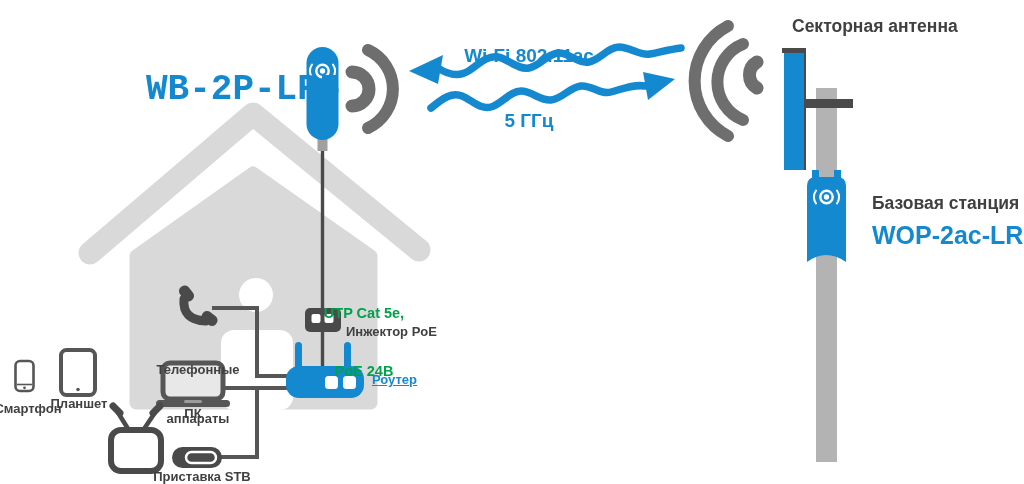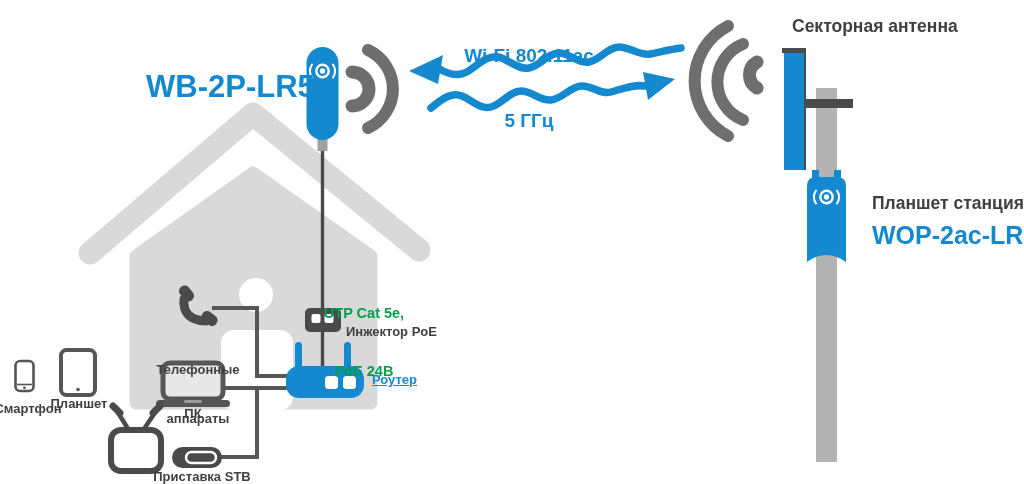--- a/index.html
+++ b/index.html
@@ -6,21 +6,21 @@
   #stage{
     position:relative;width:1024px;height:484px;background:#ffffff;overflow:hidden;
     font-family:"Liberation Sans", sans-serif;
   }
   #diagram-svg{position:absolute;left:0;top:0;}
   .lbl{position:absolute;font-weight:700;white-space:pre;line-height:1.15;}
   .lbl.center{transform:translateX(-50%);text-align:center;}
   .blue{color:#1589cf;}
   .dark{color:#404040;}
   .green{color:#00a14b;}
-  .model-lg{font-size:31px;letter-spacing:0px;}
+  .model-lg{font-size:36px;letter-spacing:0px;font-family:Liberation Mono, monospace;}
   .model-md{font-size:25px;}
   .title-md{font-size:17.5px;}
   .title-sm{font-size:19px;}
   .tag{font-size:13px;line-height:1.24;}
   .tag2{font-size:13px;}
   .cable-tag{font-size:14.5px;line-height:1.34;}
 </style>
 </head>
 <body>
 
@@ -146,21 +146,21 @@
 
   <div class="lbl center blue title-sm" style="left:529px;top:1px;">
     <div>Wi-Fi 802.11ac</div>
     <div>5 ГГц</div>
   </div>
 
   <div class="lbl blue model-lg" style="left:146px;top:69px;">WB-2P-LR5</div>
 
   <div class="lbl dark title-md" style="left:792px;top:16px;">Секторная антенна</div>
 
-  <div class="lbl dark title-md" style="left:872px;top:193px;">Планшет станция</div>
+  <div class="lbl dark title-md" style="left:872px;top:193px;">Базовая станция</div>
 
   <div class="lbl blue model-md" style="left:872px;top:221px;">WOP-2ac-LR5</div>
 
   <div class="lbl center green cable-tag" style="left:364px;top:265px;">
     <div>UTP Cat 5e,</div>
     <div>PoE 24В</div>
   </div>
 
   <div class="lbl dark tag2" style="left:346px;top:325px;">Инжектор PoE</div>
 

